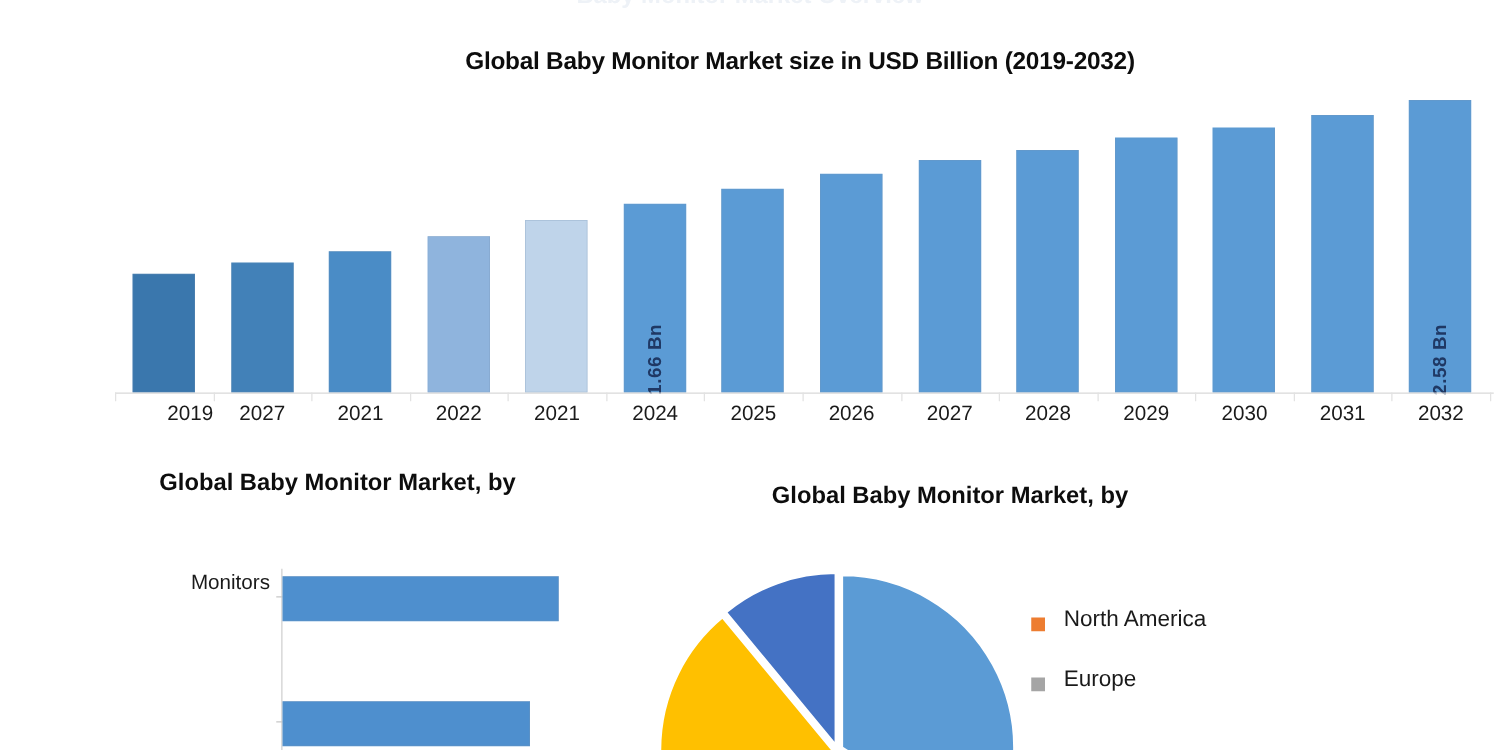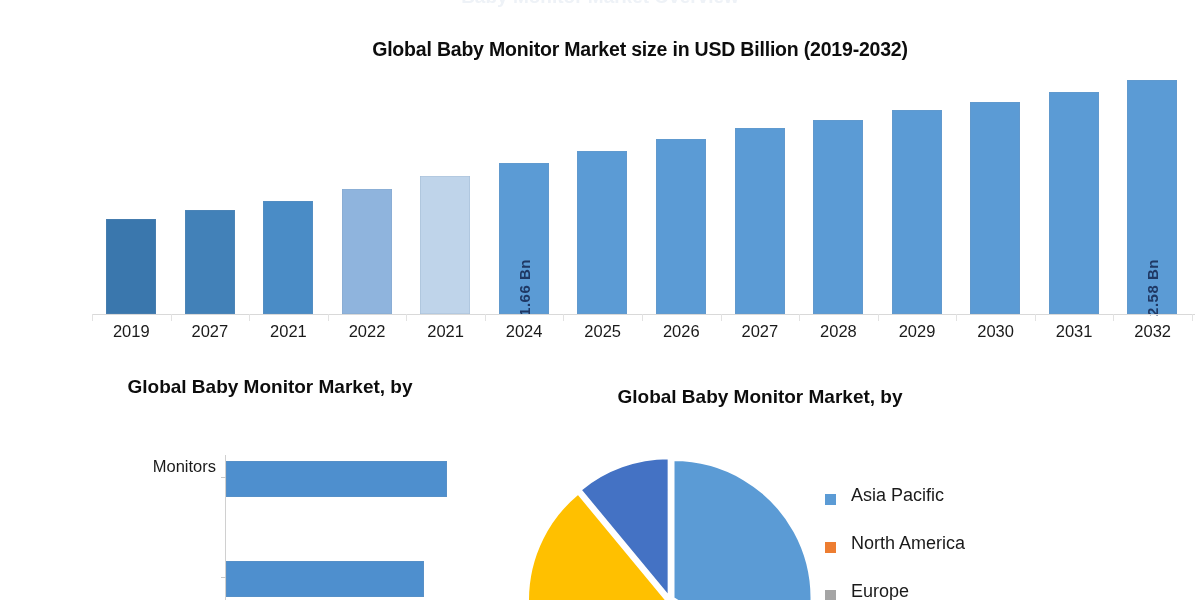--- a/index.html
+++ b/index.html
@@ -184,21 +184,21 @@
         <i style="left: 550px;"></i>
         <i style="left: 628.571px;"></i>
         <i style="left: 707.143px;"></i>
         <i style="left: 785.714px;"></i>
         <i style="left: 864.286px;"></i>
         <i style="left: 942.857px;"></i>
         <i style="left: 1021.43px;"></i>
         <i style="left: 1100px;"></i>
       </div>
     <div class="xlabels" id="main-xlabels">
-        <span style="left: 0px; width: 78.5714px;">2019</span>
+        <span style="left: 0px; width: 78.5714px; text-align: right;">2019</span>
         <span style="left: 78.5714px; width: 78.5714px;">2027</span>
         <span style="left: 157.143px; width: 78.5714px;">2021</span>
         <span style="left: 235.714px; width: 78.5714px;">2022</span>
         <span style="left: 314.286px; width: 78.5714px;">2021</span>
         <span style="left: 392.857px; width: 78.5714px;">2024</span>
         <span style="left: 471.429px; width: 78.5714px;">2025</span>
         <span style="left: 550px; width: 78.5714px;">2026</span>
         <span style="left: 628.571px; width: 78.5714px;">2027</span>
         <span style="left: 707.143px; width: 78.5714px;">2028</span>
         <span style="left: 785.714px; width: 78.5714px;">2029</span>
@@ -240,24 +240,20 @@
           <path d="M 153.50522672017544 148.07298530359313 L 153.50522672017544 10.072985303593128 A 138 138 0 0 1 270.0224804394535 222.01708301069468 Z" fill="#5b9bd5" stroke="#ffffff" stroke-width="2"></path>
           <path d="M 152.24833351140853 153.30832229709824 L 268.7655872306866 227.2524200041998 A 138 138 0 0 1 178.10695492423852 288.8639628976573 Z" fill="#ed7d31" stroke="#ffffff" stroke-width="2"></path>
           <path d="M 149.00524045134057 153.87433264451454 L 174.86386186417056 289.4299732450736 A 138 138 0 0 1 61.04072986602134 260.2051601475734 Z" fill="#a5a5a5" stroke="#ffffff" stroke-width="2"></path>
           <path d="M 146 150 L 58.03548941468077 256.33082750305886 A 138 138 0 0 1 58.03548941468084 43.66917249694107 Z" fill="#ffc000" stroke="#ffffff" stroke-width="2"></path>
           <path d="M 148.64504831901883 146.2364769241831 L 60.680537733699666 39.90564942112418 A 138 138 0 0 1 148.6450483190189 8.236476924183108 Z" fill="#4472c4" stroke="#ffffff" stroke-width="2"></path>
         </svg>
     </div>
 
     <div class="legend" id="pie-legend">
         <div class="item">
-          <div class="sw" style="background: rgb(91, 155, 213);"></div>
-          <div class="lt">Asia Pacific</div>
-        </div>
-        <div class="item">
           <div class="sw" style="background: rgb(237, 125, 49);"></div>
           <div class="lt">North America</div>
         </div>
         <div class="item">
           <div class="sw" style="background: rgb(165, 165, 165);"></div>
           <div class="lt">Europe</div>
         </div>
       </div>
   </div>
 

